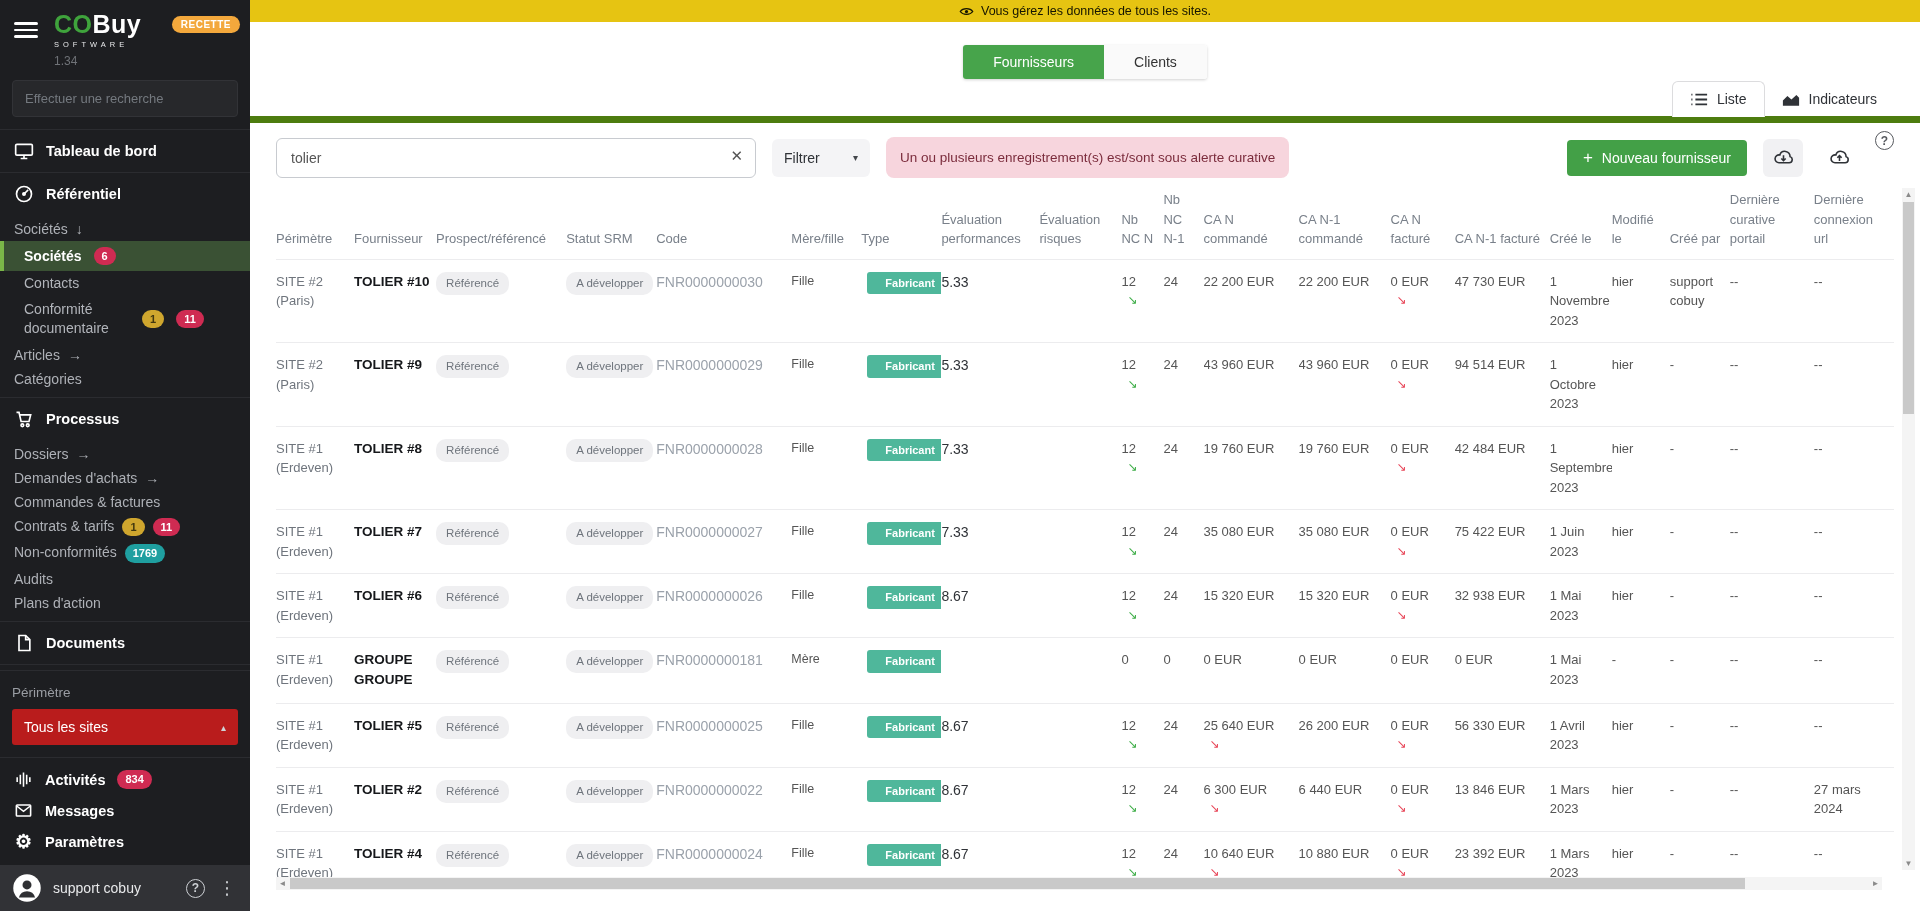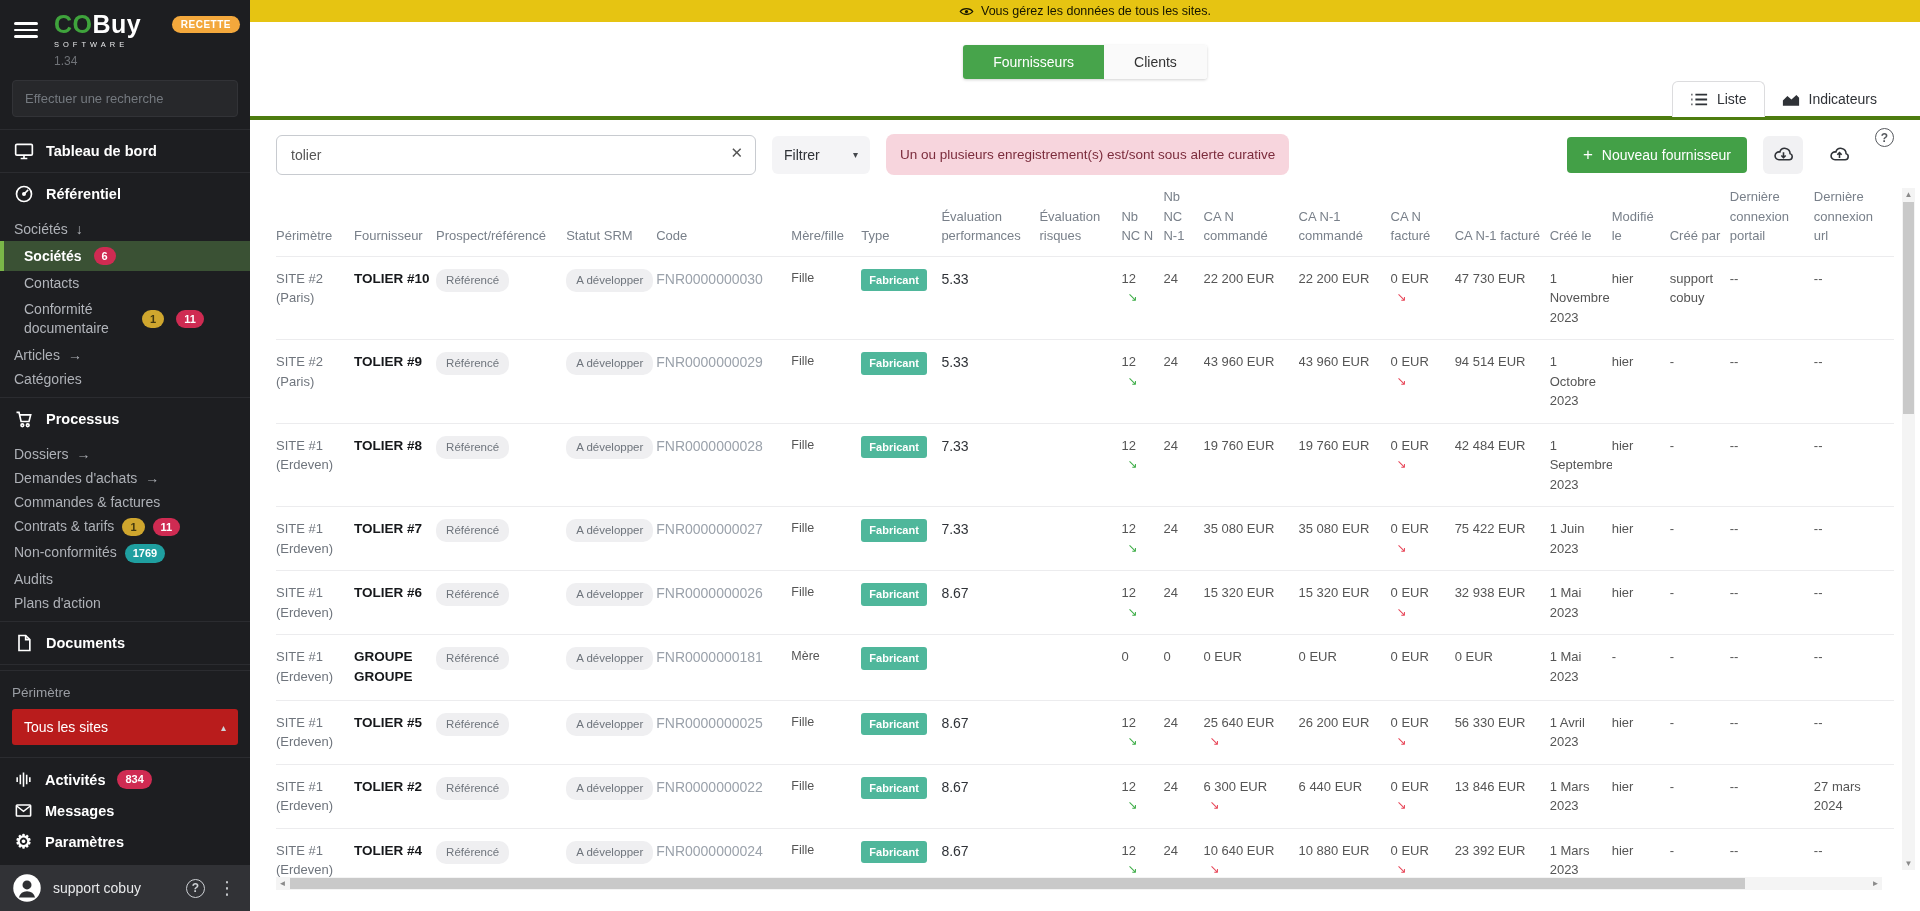--- a/index.html
+++ b/index.html
@@ -85,21 +85,21 @@
   .banner {
     height:22px; background:#e6c412; display:flex; align-items:center; justify-content:center;
     gap:7px; color:#151500; font-size:12.5px;
   }
   .banner svg { width:15px; height:11px; }
   .toggle-row { display:flex; justify-content:center; padding-top:23px; }
   .toggle { display:flex; box-shadow:0 1px 3px rgba(0,0,0,.18); border-radius:3px; }
   .tbtn { font-size:14px; padding:9px 30px; border:none; cursor:pointer; font-family:"Liberation Sans",sans-serif; }
   .tbtn.on { background:#47a44b; color:#fff; border-radius:3px 0 0 3px; }
   .tbtn.off { background:#fafafa; color:#333; border-radius:0 3px 3px 0; }
-  .tabs-row { display:flex; justify-content:flex-end; padding:0 26px; border-bottom:4px solid #4d7c0f; margin-top:2px; }
+  .tabs-row { display:flex; justify-content:flex-end; padding:0 26px; border-bottom:7px solid #4d7c0f; margin-top:2px; }
   .tab {
     display:flex; align-items:center; gap:9px; padding:9px 17px; font-size:14px; color:#2f3237;
     cursor:pointer; margin-bottom:-1px;
   }
   .tab.active { background:#fff; border:1px solid #dcdcde; border-bottom:1px solid #fff; border-radius:6px 6px 0 0; }
   .tab svg { width:18px; height:15px; }
 
   .toolbar { display:flex; align-items:center; gap:16px; padding:14px 26px 10px; }
   .search-box { width:480px; position:relative; }
   .search-box input {
@@ -147,21 +147,21 @@
   td.c-name { color:#16181b; font-weight:bold; font-size:13.5px; }
   td.c-code { color:#9ba2ab; font-size:14px; }
   td.c-eval { color:#2f3237; font-size:14px; }
   td.c-mf { font-size:12.5px; }
   .pill {
     display:inline-block; background:#efeff1; color:#6e747c; font-size:11.5px;
     padding:3px 10px; border-radius:10px; white-space:nowrap;
   }
   .type-badge {
     display:inline-block; background:#4fb79b; color:#fff; font-size:11px; font-weight:bold;
-    padding:3px 8px; border-radius:3px;
+    padding:3px 18px; border-radius:3px;margin-left:6px;
   }
   .trend { font-size:12px; margin-left:6px; line-height:1.2; margin-top:2px; }
   .trend.green { color:#3fae49; } .trend.red { color:#e8485a; }
 
   
   .vscroll { position:absolute; top:188px; right:5px; width:13px; height:682px; background:#f4f4f4; }
   .vscroll .sarrow { position:absolute; left:0; width:13px; height:13px; text-align:center; font-size:8px; color:#8a8a8a; line-height:13px; cursor:pointer; }
   .vscroll .up { top:0; } .vscroll .down { bottom:0; }
   .vscroll .thumb { position:absolute; top:14px; left:1px; width:11px; height:212px; background:#c9c9c9; cursor:pointer; }
   .hscroll { position:absolute; left:26px; right:38px; bottom:21px; height:13px; background:#f4f4f4; }
@@ -429,21 +429,21 @@
               <th>Évaluation risques</th>
               <th>Nb NC N</th>
               <th>Nb NC N-1</th>
               <th>CA N commandé</th>
               <th>CA N-1 commandé</th>
               <th>CA N facturé</th>
               <th>CA N-1 facturé</th>
               <th>Créé le</th>
               <th>Modifié le</th>
               <th>Créé par</th>
-              <th>Dernière connexion portail</th>
+              <th>Dernière curative portail</th>
               <th>Dernière connexion url</th>
             </tr>
           </thead>
         <tbody id="table-body">
             <tr>
               <td class="c-peri">SITE #2 (Paris)</td>
               <td class="c-name">TOLIER #10</td>
               <td><span class="pill">Référencé</span></td>
               <td><span class="pill">A développer</span></td>
               <td class="c-code">FNR0000000030</td>

